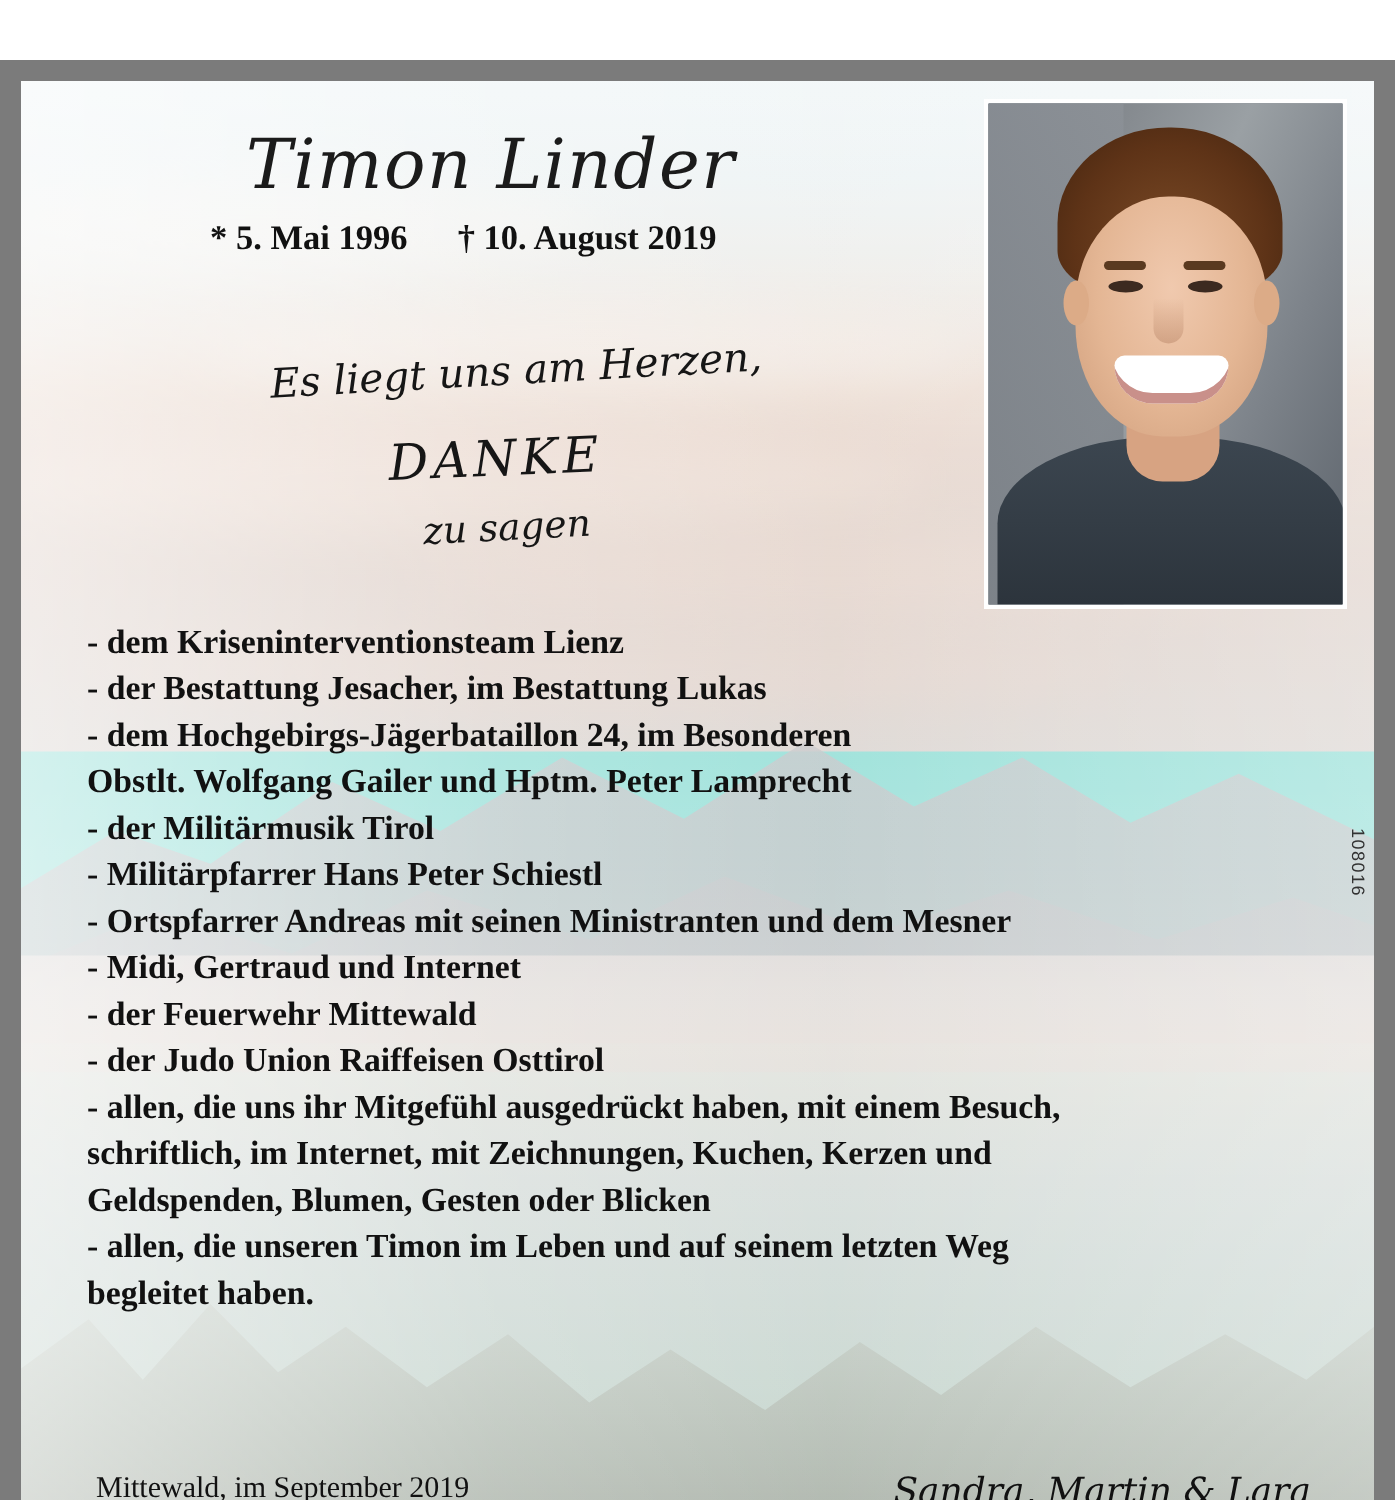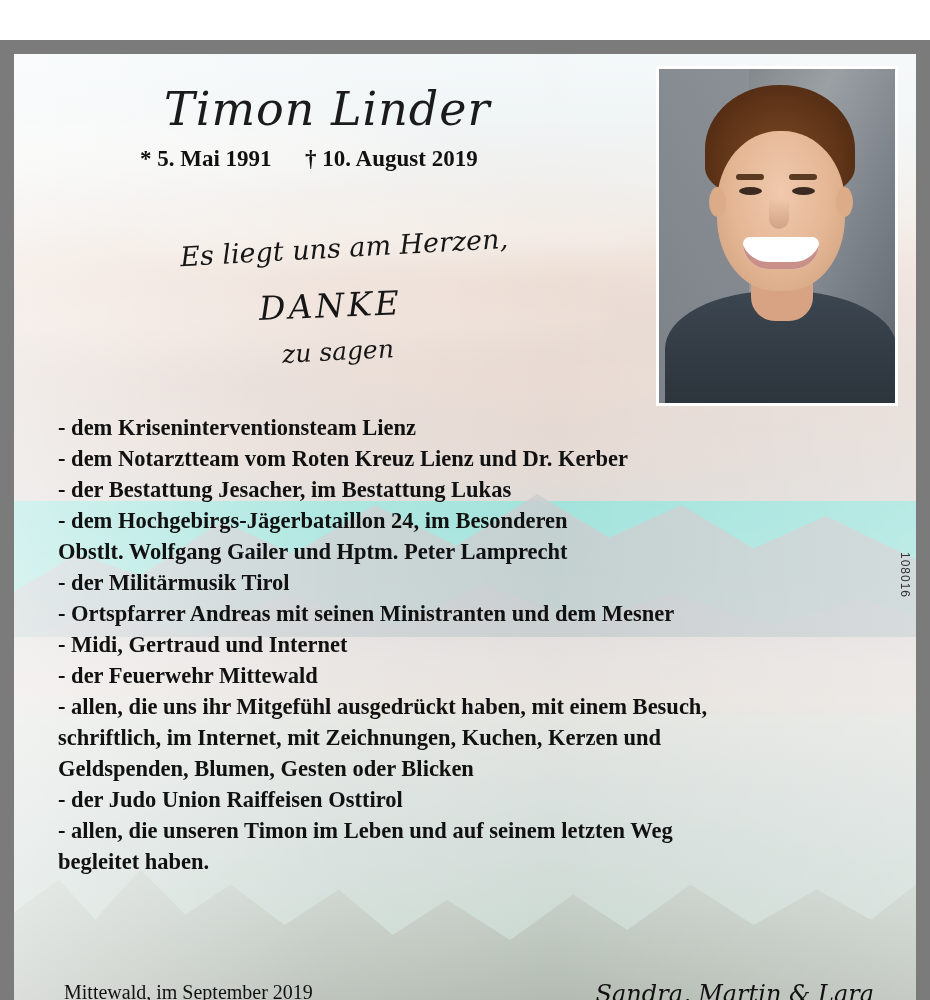--- a/index.html
+++ b/index.html
@@ -318,21 +318,21 @@
     <div class="bg-haze"></div>
     <div class="bg-left-fade"></div>
   </div>
 
   <div class="content">
 
     <div class="name">Timon Linder</div>
 
     <div class="dates">
       <span>*</span>
-      <span>5. Mai 1991</span>
+      <span>5. Mai 1996</span>
       <span class="gap"></span>
       <span>†</span>
       <span>10. August 2019</span>
     </div>
 
     <div class="script-line s1">Es liegt uns am Herzen,</div>
     <div class="script-line s2">DANKE</div>
     <div class="script-line s3">zu sagen</div>
 
     <div class="portrait">
@@ -347,32 +347,32 @@
       <div class="p-brow-l"></div>
       <div class="p-brow-r"></div>
       <div class="p-eye-l"></div>
       <div class="p-eye-r"></div>
       <div class="p-nose"></div>
       <div class="p-smile"></div>
     </div>
 
     <div class="list">
       <div class="item">- dem Kriseninterventionsteam Lienz</div>
-      <div class="item">- dem Notarztteam vom Roten Kreuz Lienz und Dr. Kerber</div>
       <div class="item">- der Bestattung Jesacher, im Bestattung Lukas</div>
       <div class="item">- dem Hochgebirgs-Jägerbataillon 24, im Besonderen
   Obstlt. Wolfgang Gailer und Hptm. Peter Lamprecht</div>
       <div class="item">- der Militärmusik Tirol</div>
+      <div class="item">- Militärpfarrer Hans Peter Schiestl</div>
       <div class="item">- Ortspfarrer Andreas mit seinen Ministranten und dem Mesner</div>
       <div class="item">- Midi, Gertraud und Internet</div>
       <div class="item">- der Feuerwehr Mittewald</div>
+      <div class="item">- der Judo Union Raiffeisen Osttirol</div>
       <div class="item">- allen, die uns ihr Mitgefühl ausgedrückt haben, mit einem Besuch,
   schriftlich, im Internet, mit Zeichnungen, Kuchen, Kerzen und
   Geldspenden, Blumen, Gesten oder Blicken</div>
-      <div class="item">- der Judo Union Raiffeisen Osttirol</div>
       <div class="item">- allen, die unseren Timon im Leben und auf seinem letzten Weg
   begleitet haben.</div>
     </div>
 
     <div class="place">Mittewald, im September 2019</div>
     <div class="signature">Sandra, Martin &amp; Lara</div>
     <div class="ref">108016</div>
 
   </div>
 </div>

